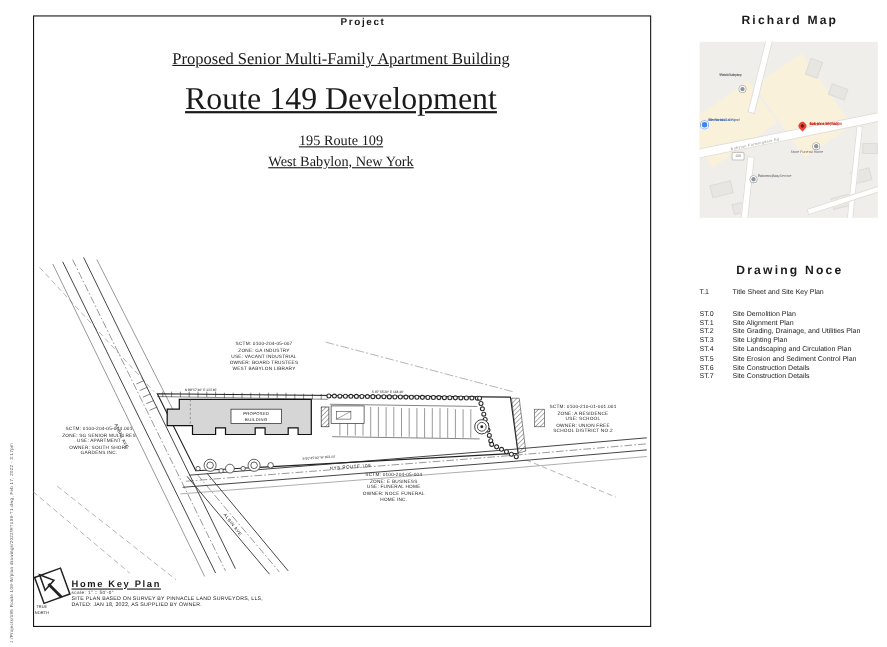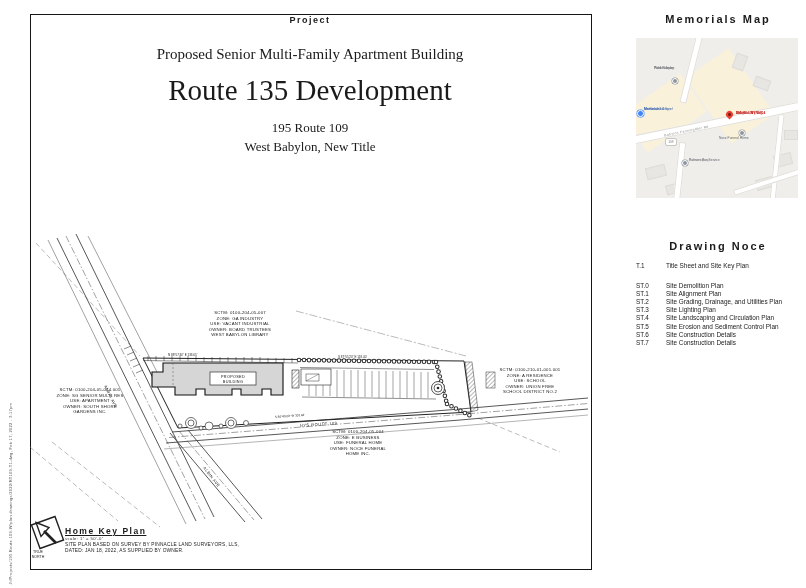--- a/index.html
+++ b/index.html
@@ -1,20 +1,20 @@
 <!DOCTYPE html>
 <html><head>
 <meta charset="utf-8">
 <style>
   html,body{margin:0;padding:0;}
   body{width:806px;height:588px;position:relative;background:#ffffff;
        font-family:"Liberation Sans",sans-serif;color:#1a1a1a;overflow:hidden;}
   .abs{position:absolute;}
   .arch{font-family:"Liberation Sans",sans-serif;font-weight:bold;letter-spacing:2px;}
-  .serif{font-family:"Liberation Serif",serif;}
+  .serif{font-family:"Liberation Serif",serif;text-decoration:underline;}
   .ctr{text-align:center;}
   
   .sheet{left:30px;top:14px;width:560px;height:554px;border:1.5px solid #161616;background:#fff;}
   .stamp{left:-80px;top:492px;width:180px;transform:rotate(-90deg);transform-origin:center;
          font-size:4px;color:#555;letter-spacing:.3px;white-space:nowrap;}
   
   .projlbl{left:30px;top:15px;width:560px;font-size:9px;}
   .subtitle{left:30px;top:46px;width:560px;font-size:15px;}
   .maintitle{left:30px;top:74px;width:560px;font-size:29px;}
   .addr1{left:30px;top:120px;width:560px;font-size:13px;}
@@ -54,25 +54,25 @@
   .dcode{width:30px;flex:none;}
   .dsp{height:12px;}
 </style>
 </head>
 <body>
 
 <div class="abs stamp">J:/Projects/195 Route 109-W/plan drawings/2022/RT109-T1.dwg,   Feb 17, 2022 - 3:17pm</div>
 
 <div class="abs sheet"></div>
 
-<div class="abs ctr arch projlbl" style="letter-spacing:1.5px;">Project</div>
+<div class="abs ctr arch projlbl" style="letter-spacing:1.5px;padding-left:20px;">Project</div>
 <div class="abs ctr serif subtitle">Proposed Senior Multi-Family Apartment Building</div>
-<div class="abs ctr serif maintitle">Route 135 Development</div>
+<div class="abs ctr serif maintitle">Route 149 Development</div>
 <div class="abs ctr serif addr1">195 Route 109</div>
-<div class="abs ctr serif" style="left:30px;top:139px;width:560px;font-size:13px;">West Babylon, New Title</div>
+<div class="abs ctr serif" style="left:30px;top:139px;width:560px;font-size:13px;">West Babylon, New York</div>
 
 <svg class="abs" style="left:30px;top:225px;" width="562" height="340" viewBox="30 225 562 340">
   <defs>
     <pattern id="h" width="3" height="3" patternUnits="userSpaceOnUse" patternTransform="rotate(45)">
       <line x1="0" y1="0" x2="0" y2="3" stroke="#333" stroke-width="0.7"></line>
     </pattern>
   </defs>
 
   <g stroke="#777" stroke-width="0.5" fill="none">
     <line x1="36" y1="243" x2="140" y2="356" stroke-dasharray="5 3"></line>
@@ -253,21 +253,21 @@
   <div>HOME INC.</div>
 </div>
 
 <div class="abs skp-title">Home Key Plan</div>
 <div class="abs skp-scale">scale: 1" = 50'-0"</div>
 <div class="abs skp-note">
   <div>SITE PLAN BASED ON SURVEY BY PINNACLE LAND SURVEYORS, LLS,</div>
   <div>DATED: JAN 18, 2022, AS SUPPLIED BY OWNER.</div>
 </div>
 
-<div class="abs ctr arch locmap-h">Memorials Map</div>
+<div class="abs ctr arch locmap-h">Richard Map</div>
 
 <div class="abs map">
 
   <div class="yz" style="left:-8px;top:52px;width:72px;height:46px;transform:rotate(-35deg);"></div>
   <div class="yz" style="left:68px;top:18px;width:52px;height:80px;transform:rotate(-35deg);"></div>
 
   <div class="bld" style="left:10px;top:128px;width:18px;height:10px;transform:rotate(-14deg);"></div>
   <div class="bld" style="left:118px;top:40px;width:14px;height:9px;transform:rotate(20deg);"></div>
   <div class="bld" style="left:138px;top:116px;width:16px;height:10px;transform:rotate(-14deg);"></div>
   <div class="bld" style="left:30px;top:146px;width:12px;height:8px;transform:rotate(-14deg);"></div>

